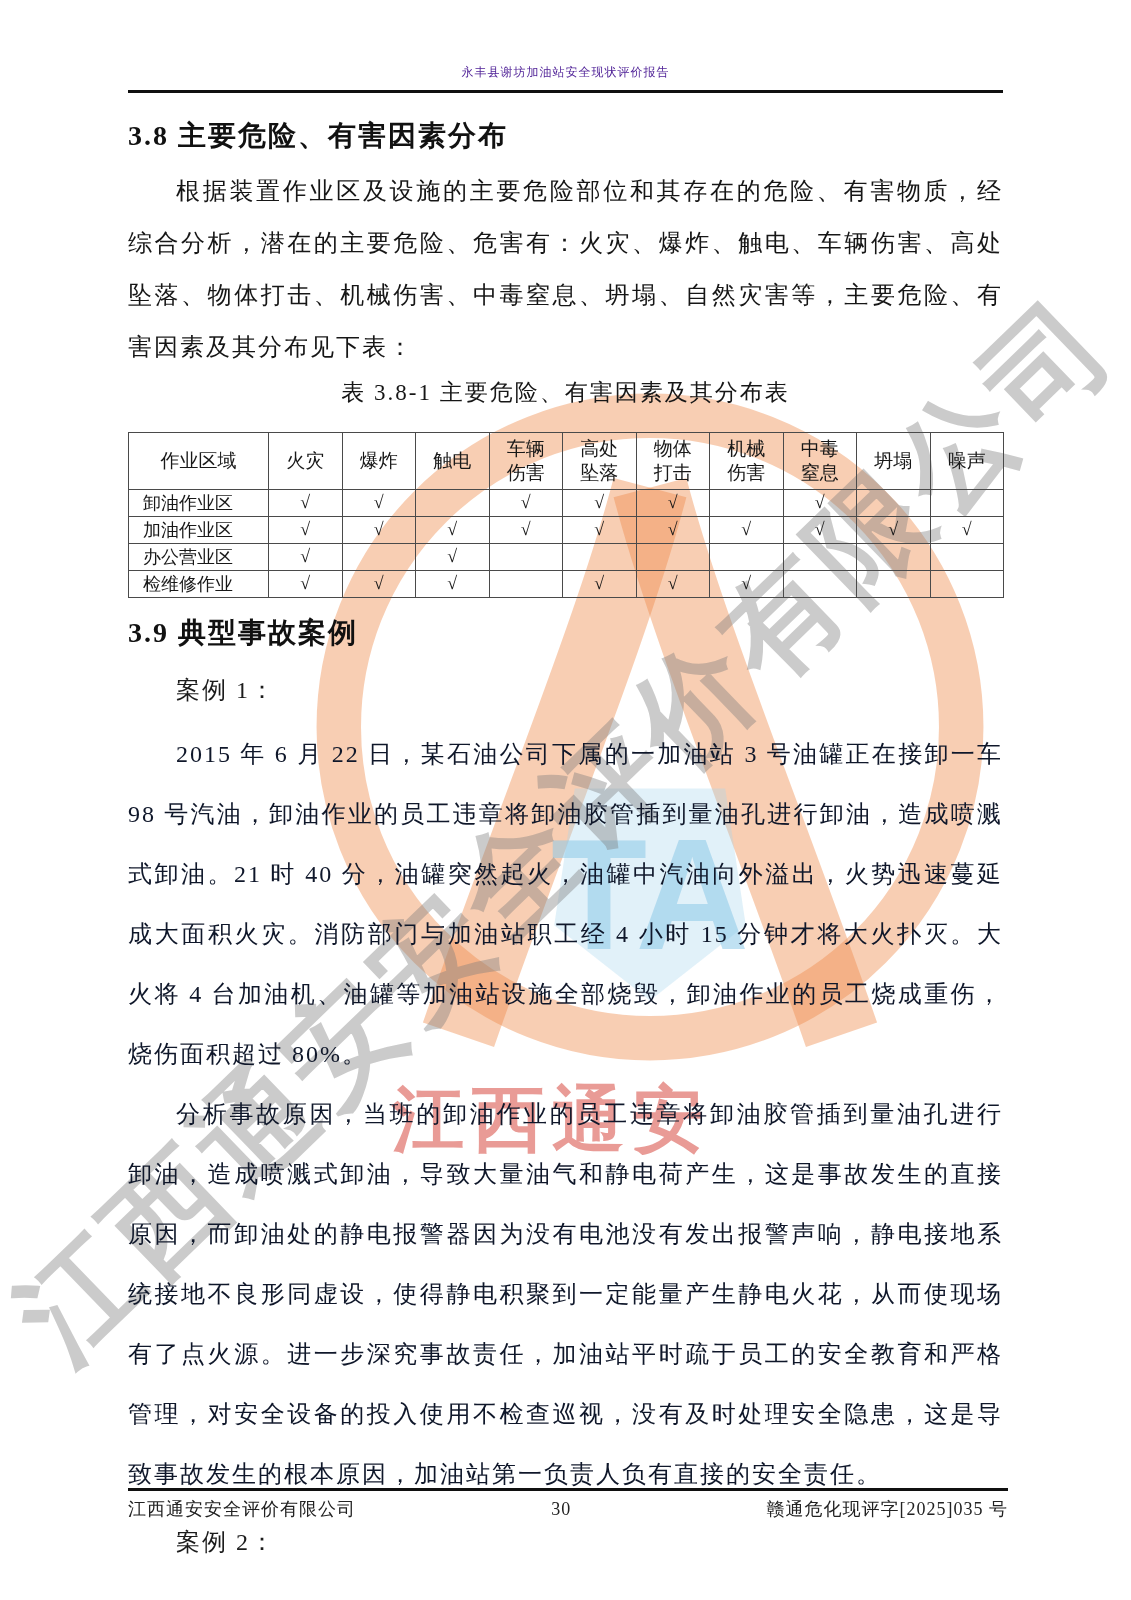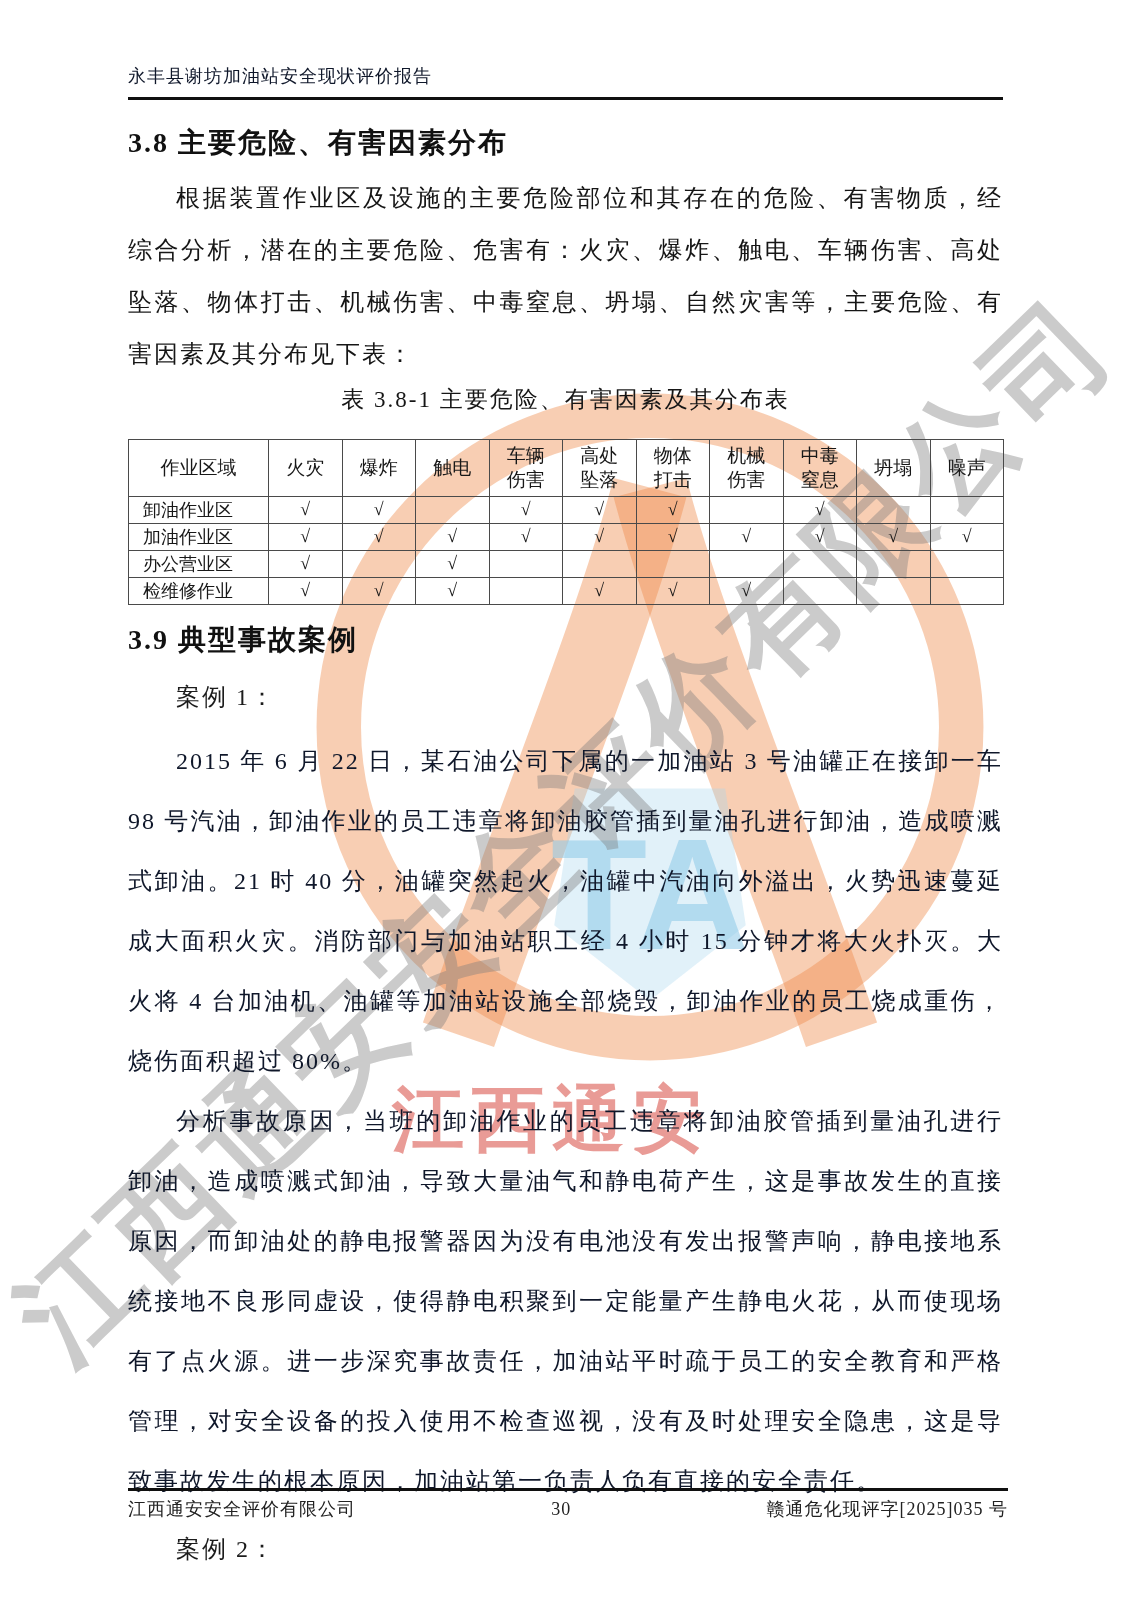--- a/index.html
+++ b/index.html
@@ -32,21 +32,21 @@
     font-weight:700;
     font-size:72px; letter-spacing:8px;
     color:rgba(211,55,45,0.50);
     white-space:nowrap;
   }
 
   
   .content { position:relative; z-index:1; padding:64px 128px 0 128px; }
 
   .doc-header-title {
-    text-align:left; font-size:18px; letter-spacing:1px; color:#0f172a;
+    text-align:center; font-size:12px; letter-spacing:1px; color:#4c1d95;
   }
   .doc-header-rule { border:none; border-top:3px solid #101010; margin-top:9px; }
 
   .sec-title {
     font-family:Liberation Serif, serif;
     font-weight:700; font-size:28px; letter-spacing:2px; color:#111;
     margin-top:24px;
   }
   .body-para {
     margin-top:10px;

